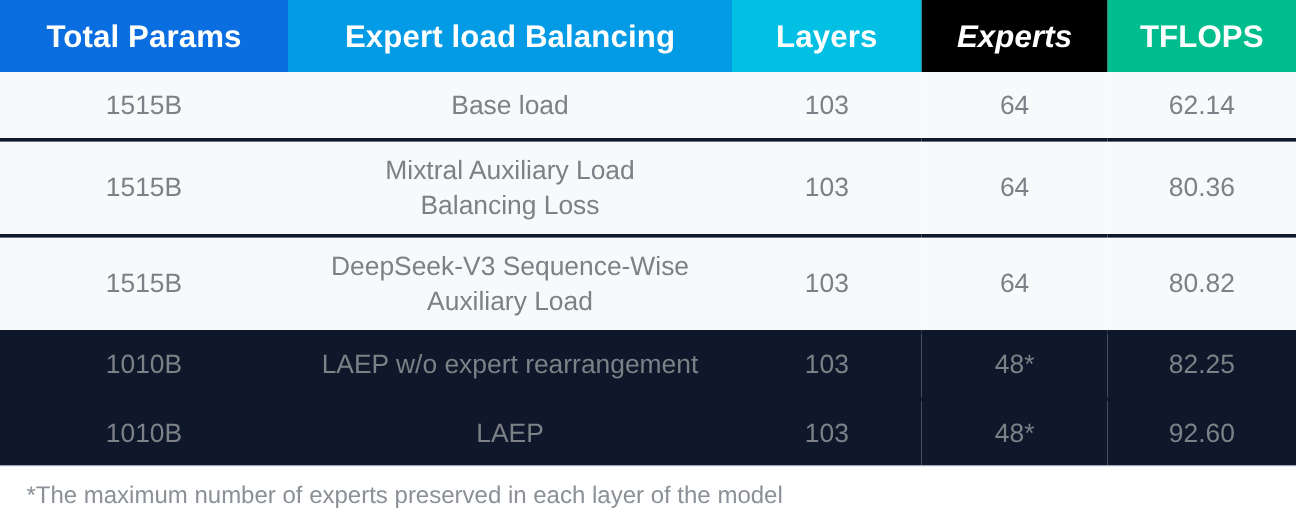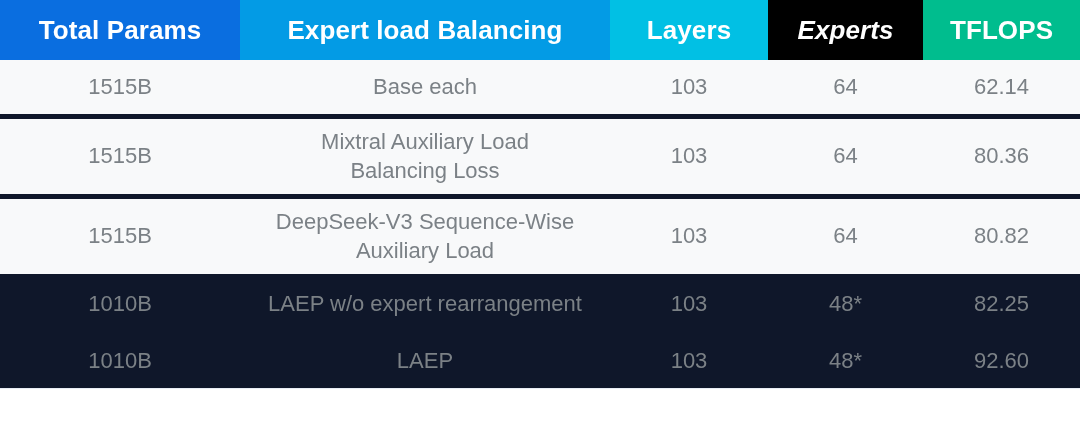--- a/index.html
+++ b/index.html
@@ -52,21 +52,21 @@
   
   tbody td {
     text-align: center;
     vertical-align: middle;
     color: #7b8186;
     font-size: 22px;
     font-weight: 400;
     line-height: 1.33;
     padding: 0 8px;
     box-sizing: border-box;
-    border-bottom: 5px solid #0f172a;
+    border-bottom: 3px solid #0f172a;
   }
 
   tbody tr.row-tall td { height: 80px; }
   tbody tr.row-short td { height: 56px; }
 
   tbody tr.tint-gray td { background: #f8f9fa; }
   tbody tr.tint-blue td { background: #0f172a; }
 
   tbody tr.last-row td { border-bottom: 1px solid #e8edf5; }
 
@@ -103,21 +103,21 @@
         <th class="col-layers">Layers</th>
         <th class="col-experts">Experts</th>
         <th class="col-tflops">TFLOPS</th>
       </tr>
     </thead>
 
     <tbody>
 
       <tr class="row-short tint-gray">
         <td>1515B</td>
-        <td class="cell-multiline">Base each</td>
+        <td class="cell-multiline">Base load</td>
         <td>103</td>
         <td>64</td>
         <td>62.14</td>
       </tr>
 
       <tr class="row-tall tint-gray">
         <td>1515B</td>
         <td class="cell-multiline">Mixtral Auxiliary Load
 Balancing Loss</td>
         <td>103</td>
@@ -146,14 +146,15 @@
         <td>1010B</td>
         <td class="cell-multiline">LAEP</td>
         <td>103</td>
         <td>48*</td>
         <td>92.60</td>
       </tr>
 
     </tbody>
   </table>
 
+  <div class="footnote">*The maximum number of experts preserved in each layer of the model</div>
 
 </div>
 
 </body></html>

